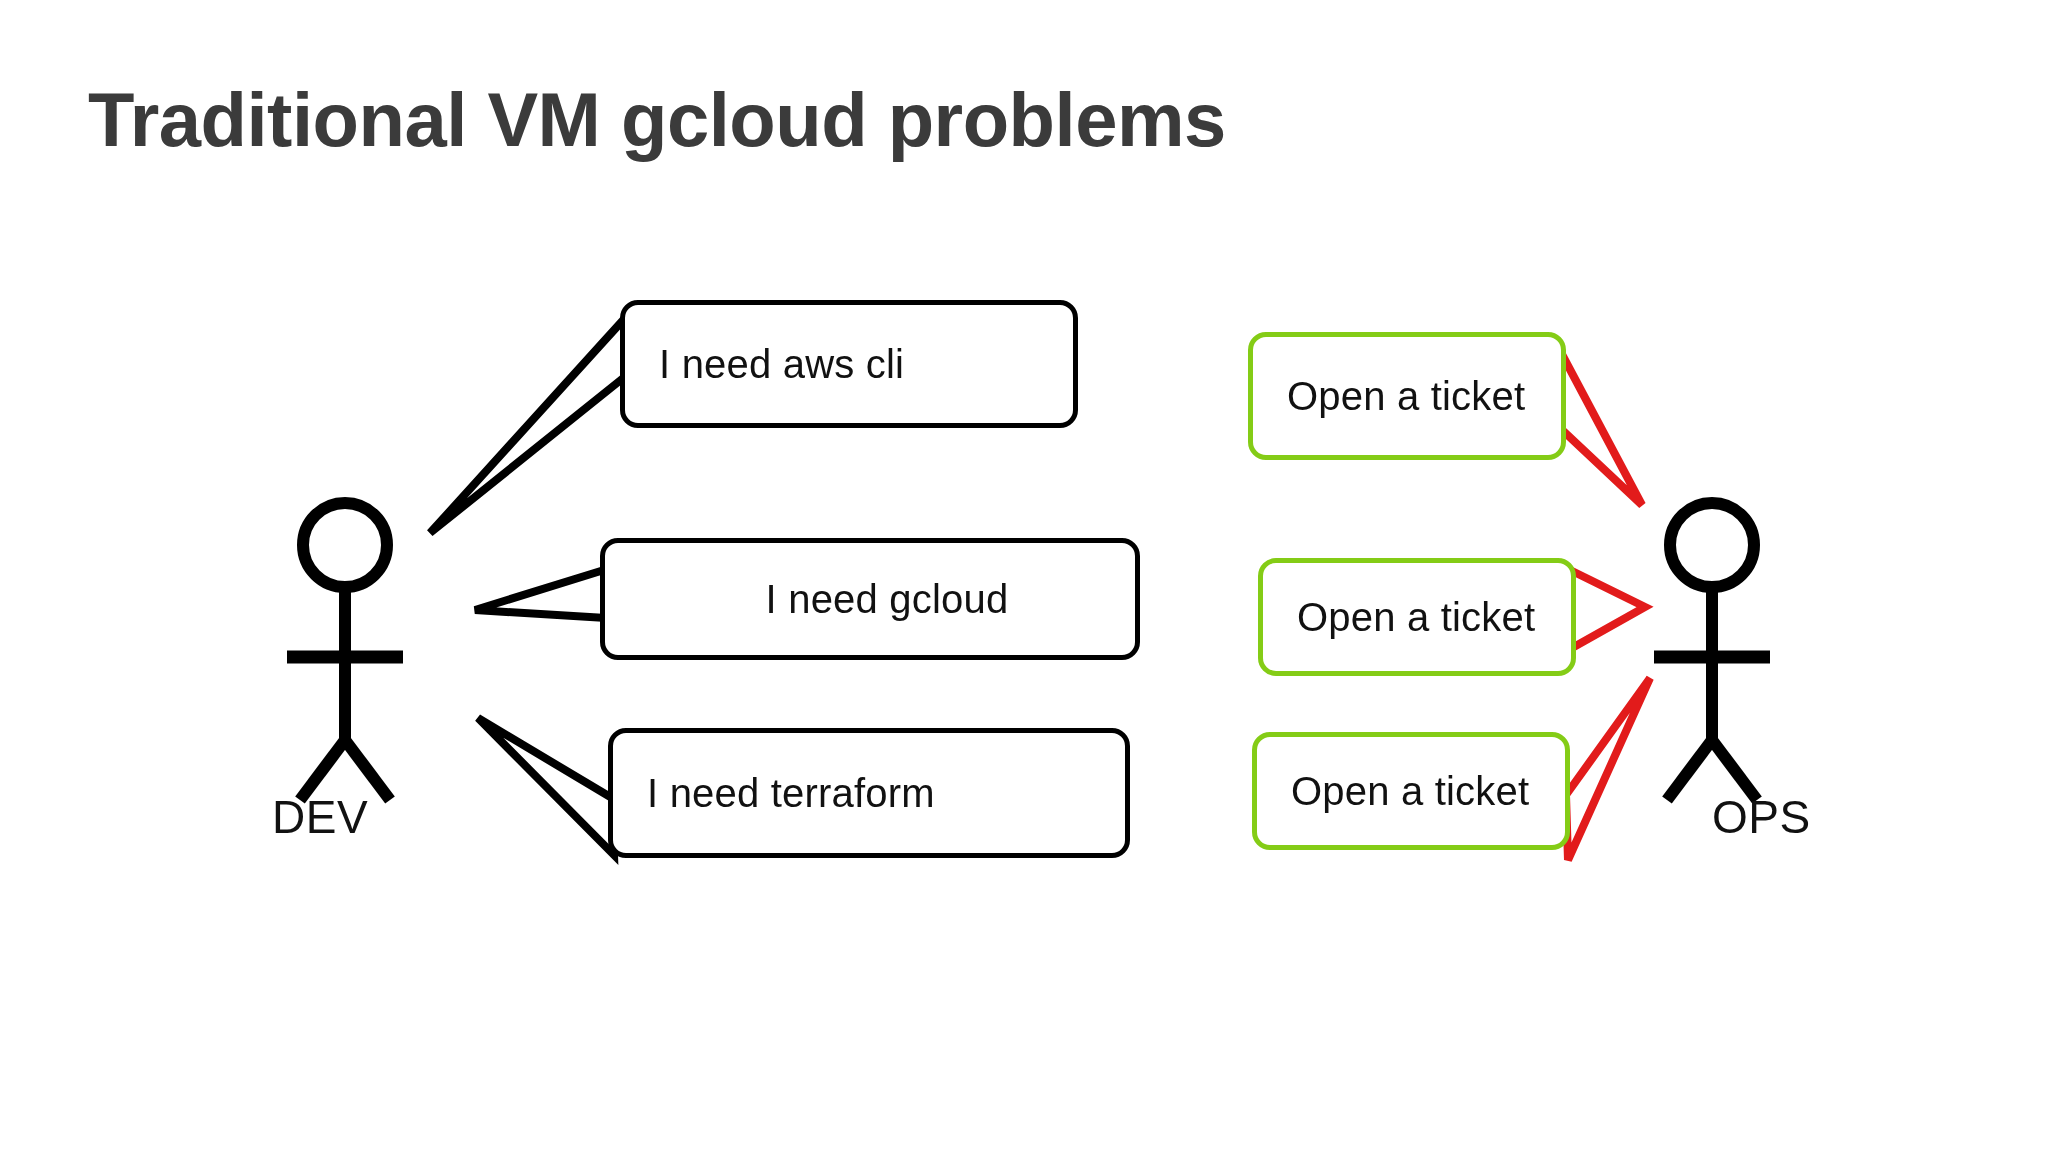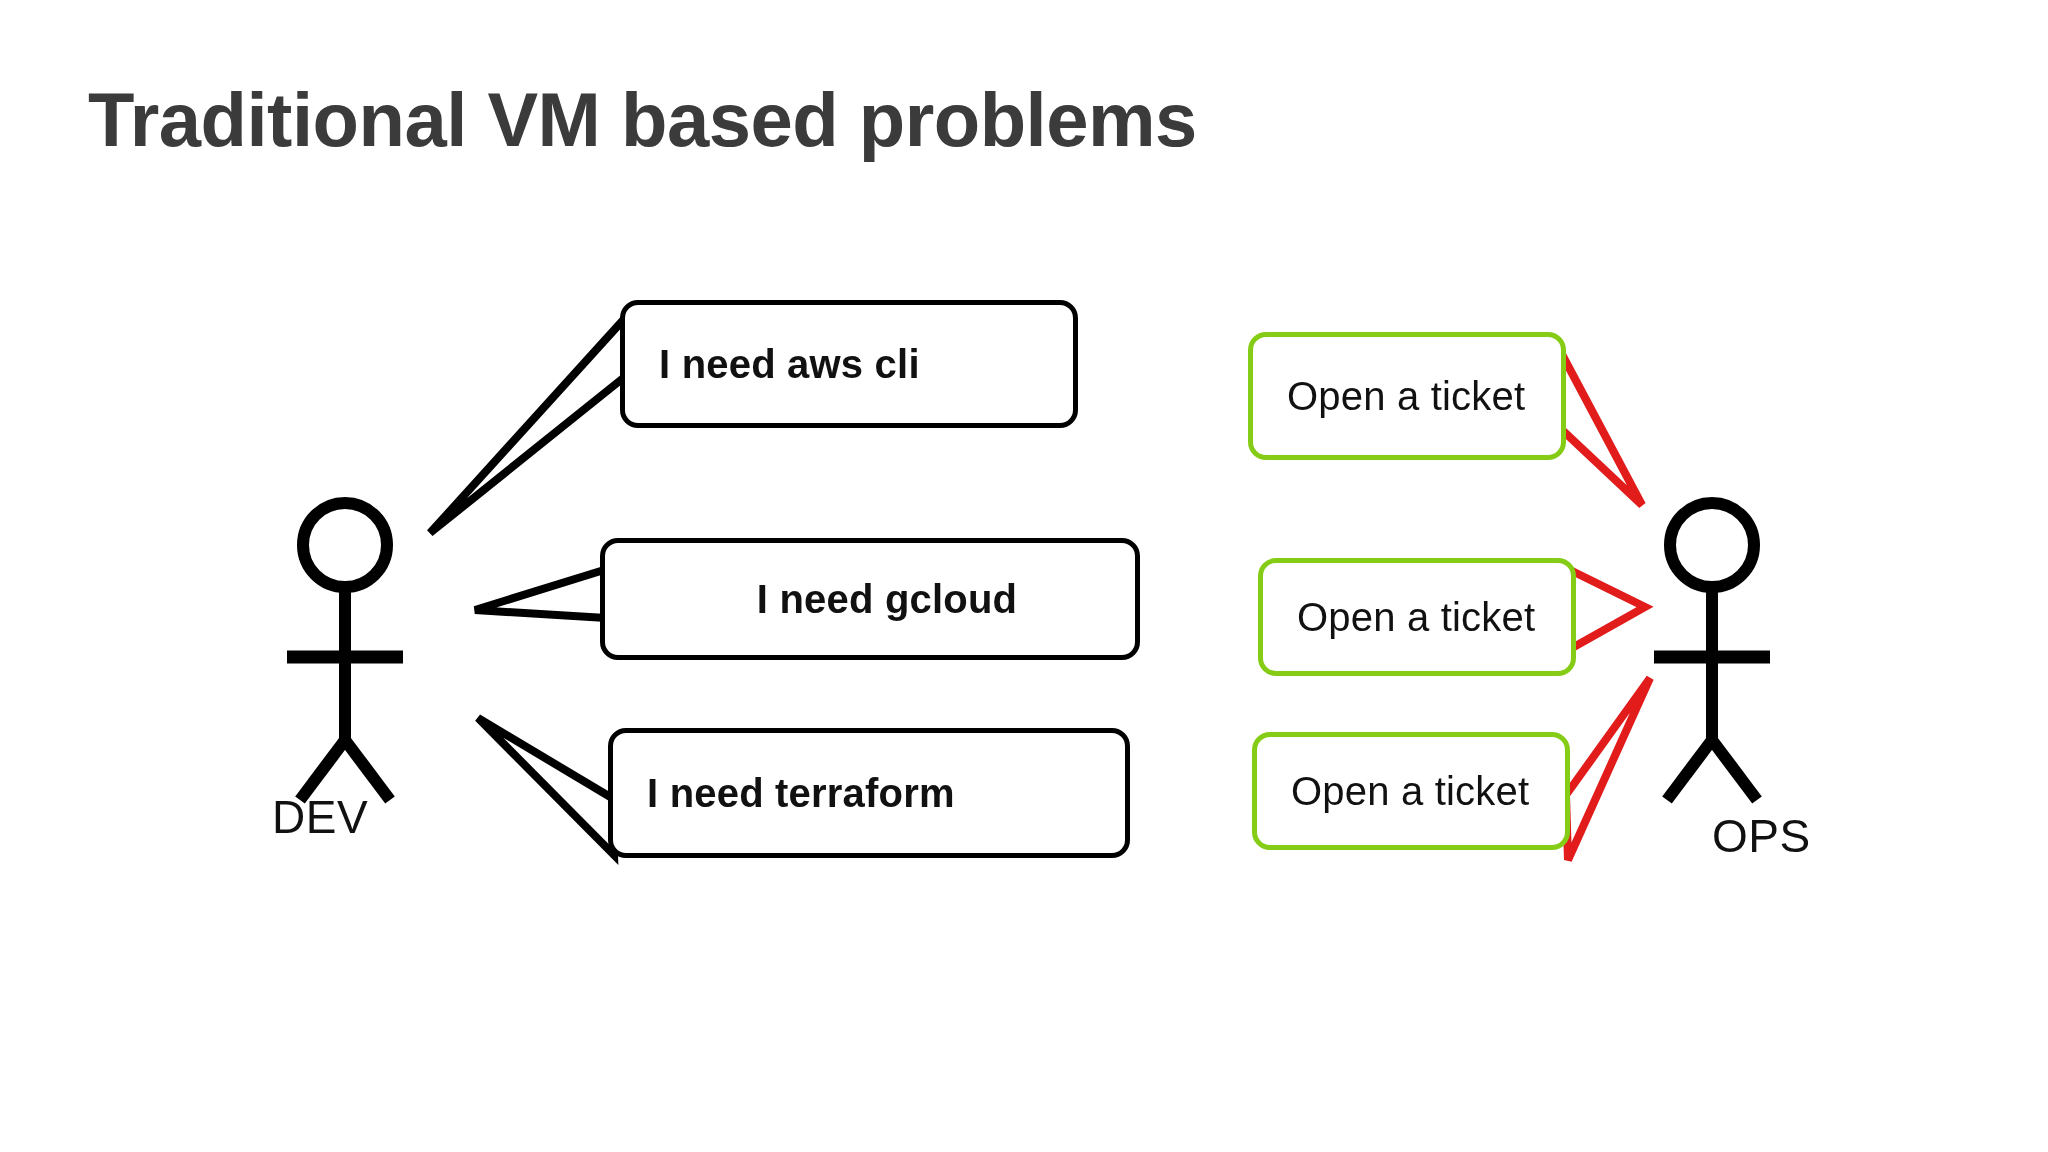--- a/index.html
+++ b/index.html
@@ -43,21 +43,20 @@
   .bubble {
     position: absolute;
     box-sizing: border-box;
     background: #ffffff;
     display: flex;
     align-items: center;
     border-radius: 18px;
   }
   .bubble-dev {
     border: 5px solid #000000;
-    font-weight: bold;
   }
   .bubble-ops {
     border: 5px solid #84cc16;
   }
   .bubble-label {
     font-family: "Liberation Sans", sans-serif;
     font-size: 40px;
     color: #111111;
     padding-left: 34px;
     white-space: nowrap;
@@ -71,21 +70,21 @@
     white-space: nowrap;
     letter-spacing: 0.5px;
     text-align: right;
   }
 </style>
 </head>
 <body>
 
 <div id="slide">
 
-  <div id="slide-title">Traditional VM based problems</div>
+  <div id="slide-title">Traditional VM gcloud problems</div>
 
   <svg id="canvas" viewBox="0 0 2048 1152">
 
     <g>
       <circle cx="345" cy="545" r="42" fill="none" stroke="#000000" stroke-width="12"></circle>
       <line x1="345" y1="588" x2="345" y2="740" stroke="#000000" stroke-width="12" stroke-linecap="butt"></line>
       <line x1="287" y1="657" x2="403" y2="657" stroke="#000000" stroke-width="13" stroke-linecap="butt"></line>
       <line x1="345" y1="740" x2="300" y2="800" stroke="#000000" stroke-width="12" stroke-linecap="butt"></line>
       <line x1="345" y1="740" x2="390" y2="800" stroke="#000000" stroke-width="12" stroke-linecap="butt"></line>
     </g>
@@ -130,15 +129,15 @@
   <div class="bubble bubble-ops" style="left:1258px; top:558px; width:318px; height:118px;">
     <span class="bubble-label">Open a ticket</span>
   </div>
 
   <div class="bubble bubble-ops" style="left:1252px; top:732px; width:318px; height:118px;">
     <span class="bubble-label">Open a ticket</span>
   </div>
 
   <div class="actor-label" style="left:272px; top:790px;">DEV</div>
 
-  <div class="actor-label" style="left:1712px; top:790px;margin-top:19px;">OPS</div>
+  <div class="actor-label" style="left:1712px; top:790px;">OPS</div>
 
 </div>
 
 </body></html>

